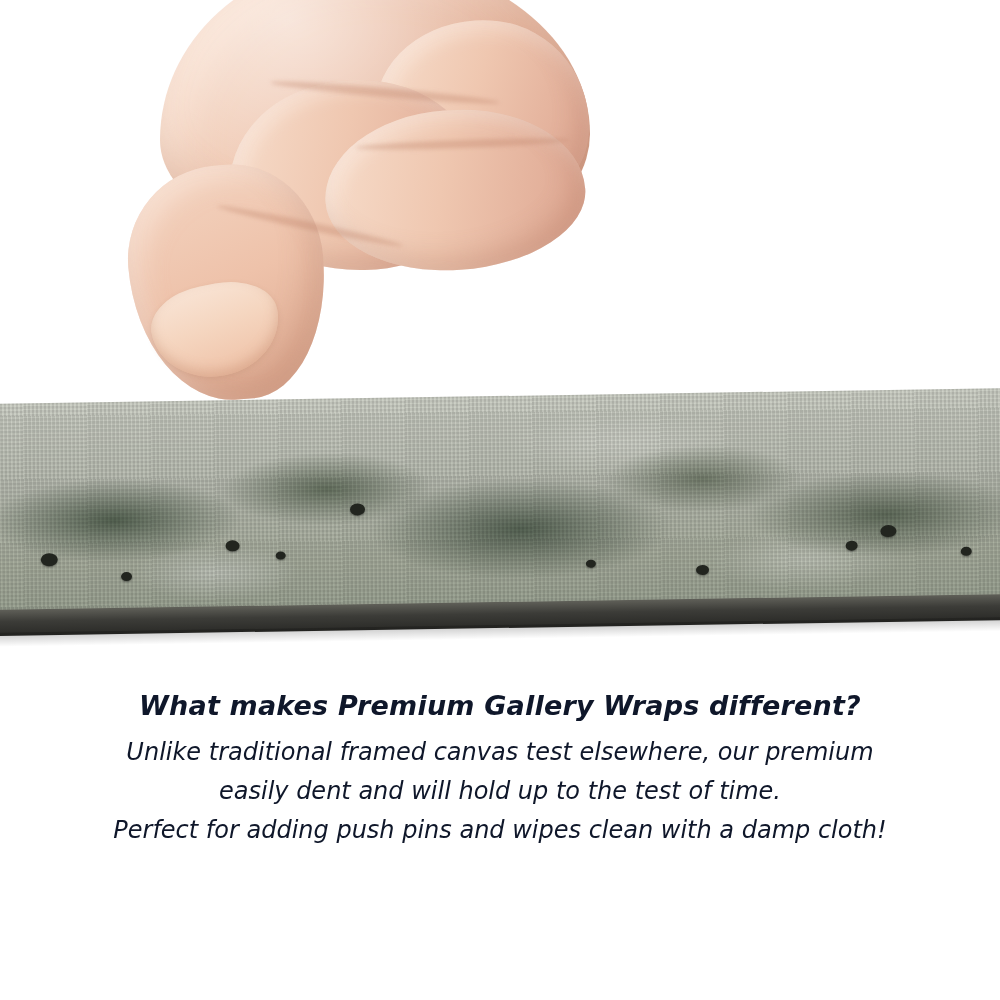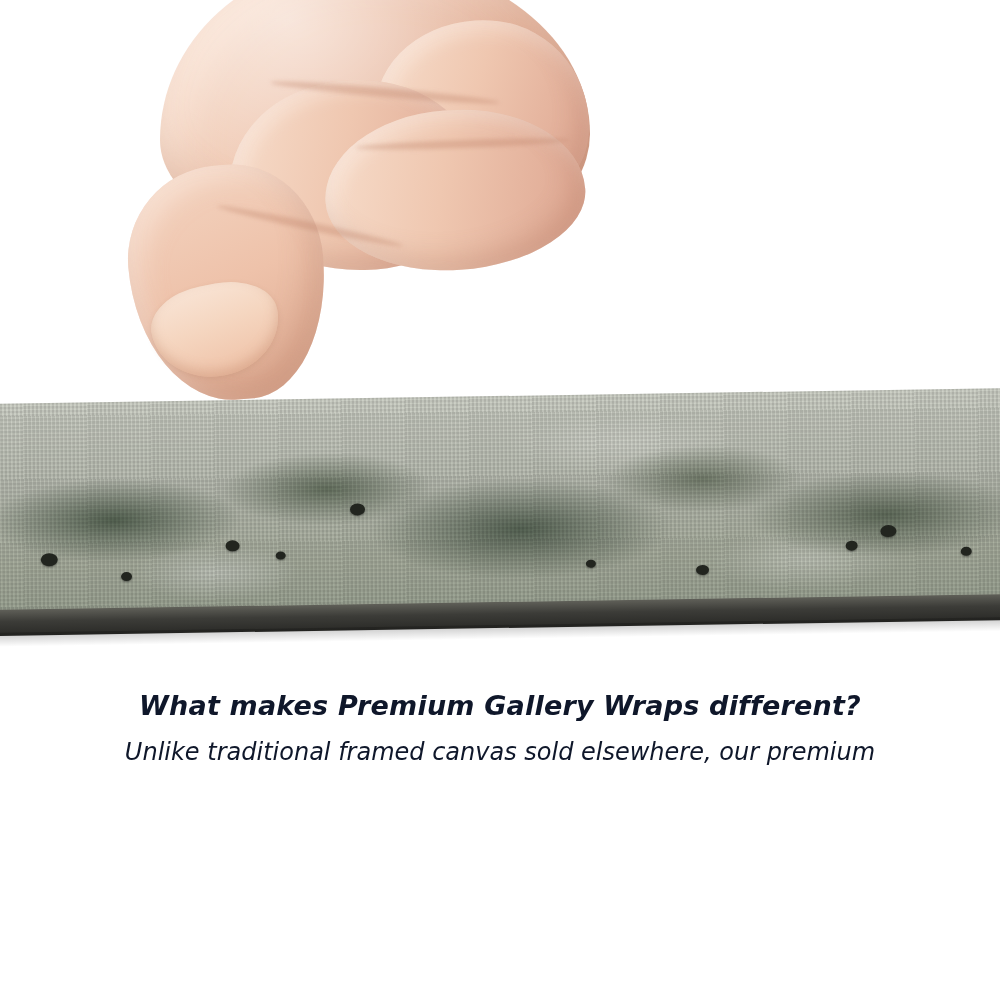--- a/index.html
+++ b/index.html
@@ -236,16 +236,18 @@
         <div class="spot" style="left:960px; top:158px; width:11px; height:9px;"></div>
       </div>
       <div class="strip-edge"></div>
       <div class="strip-shadow"></div>
     </div>
 
   </div>
 
   <div class="caption">
     <div class="caption-title">What makes Premium Gallery Wraps different?</div>
-    <div class="caption-line">Unlike traditional framed canvas sold elsewhere, our premium</div>
+    <div class="caption-line">Unlike traditional framed canvas test elsewhere, our premium</div>
+    <div class="caption-line">easily dent and will hold up to the test of time.</div>
+    <div class="caption-line">Perfect for adding push pins and wipes clean with a damp cloth!</div>
   </div>
 
 </div>
 
 </body></html>

